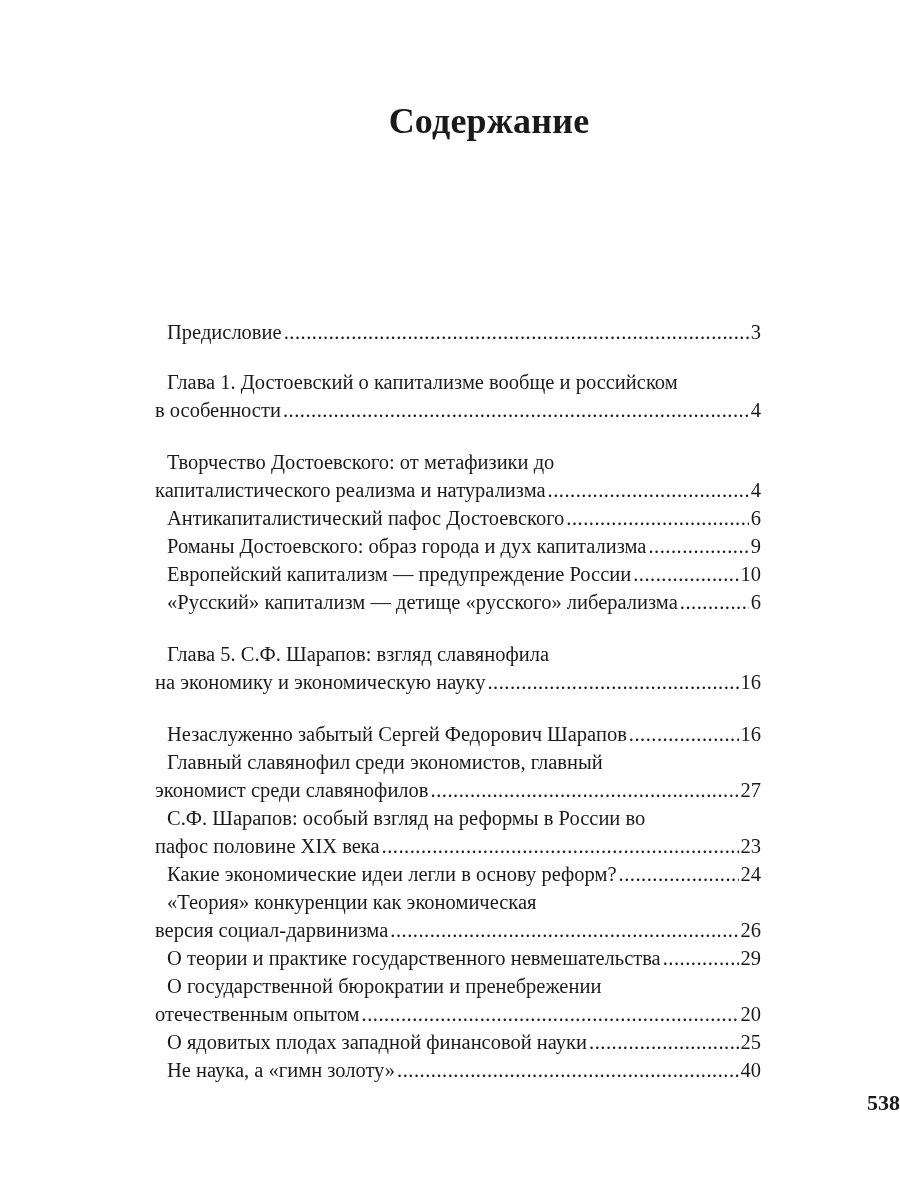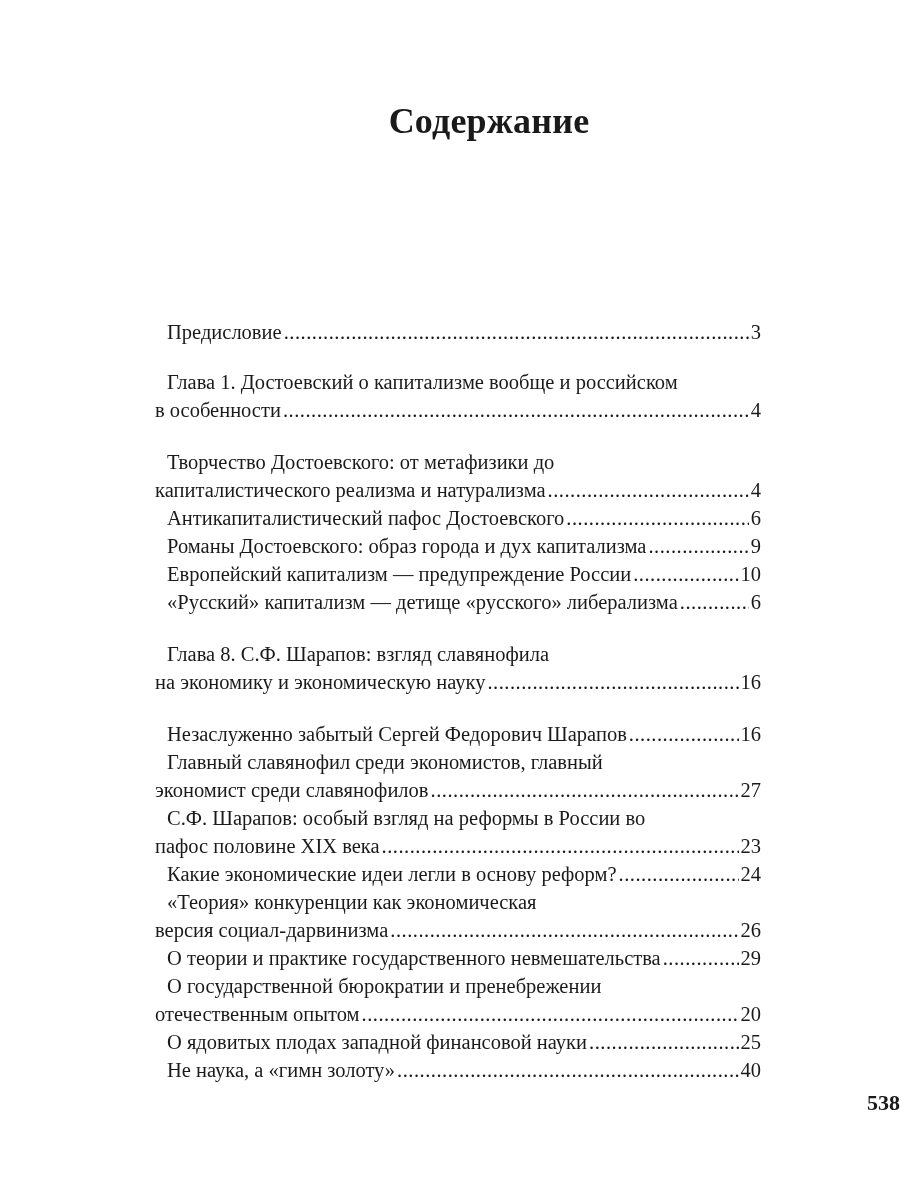--- a/index.html
+++ b/index.html
@@ -75,21 +75,21 @@
   <div class="line indent">
       <span class="txt">«Русский» капитализм — детище «русского» либерализма</span>
       <span class="dots"></span>
       <span class="pg">6</span>
     </div>
 
   <div class="gap" style="height:24px"></div>
 
   <div>
     <div class="line indent bold">
-        <span class="txt">Глава 8. С.Ф. Шарапов: взгляд славянофила</span>
+        <span class="txt">Глава 5. С.Ф. Шарапов: взгляд славянофила</span>
       </div>
     <div class="line bold">
       <span class="txt">на экономику и экономическую науку</span>
       <span class="dots"></span>
       <span class="pg">16</span>
     </div>
   </div>
 
   <div class="gap" style="height:24px"></div>
 

